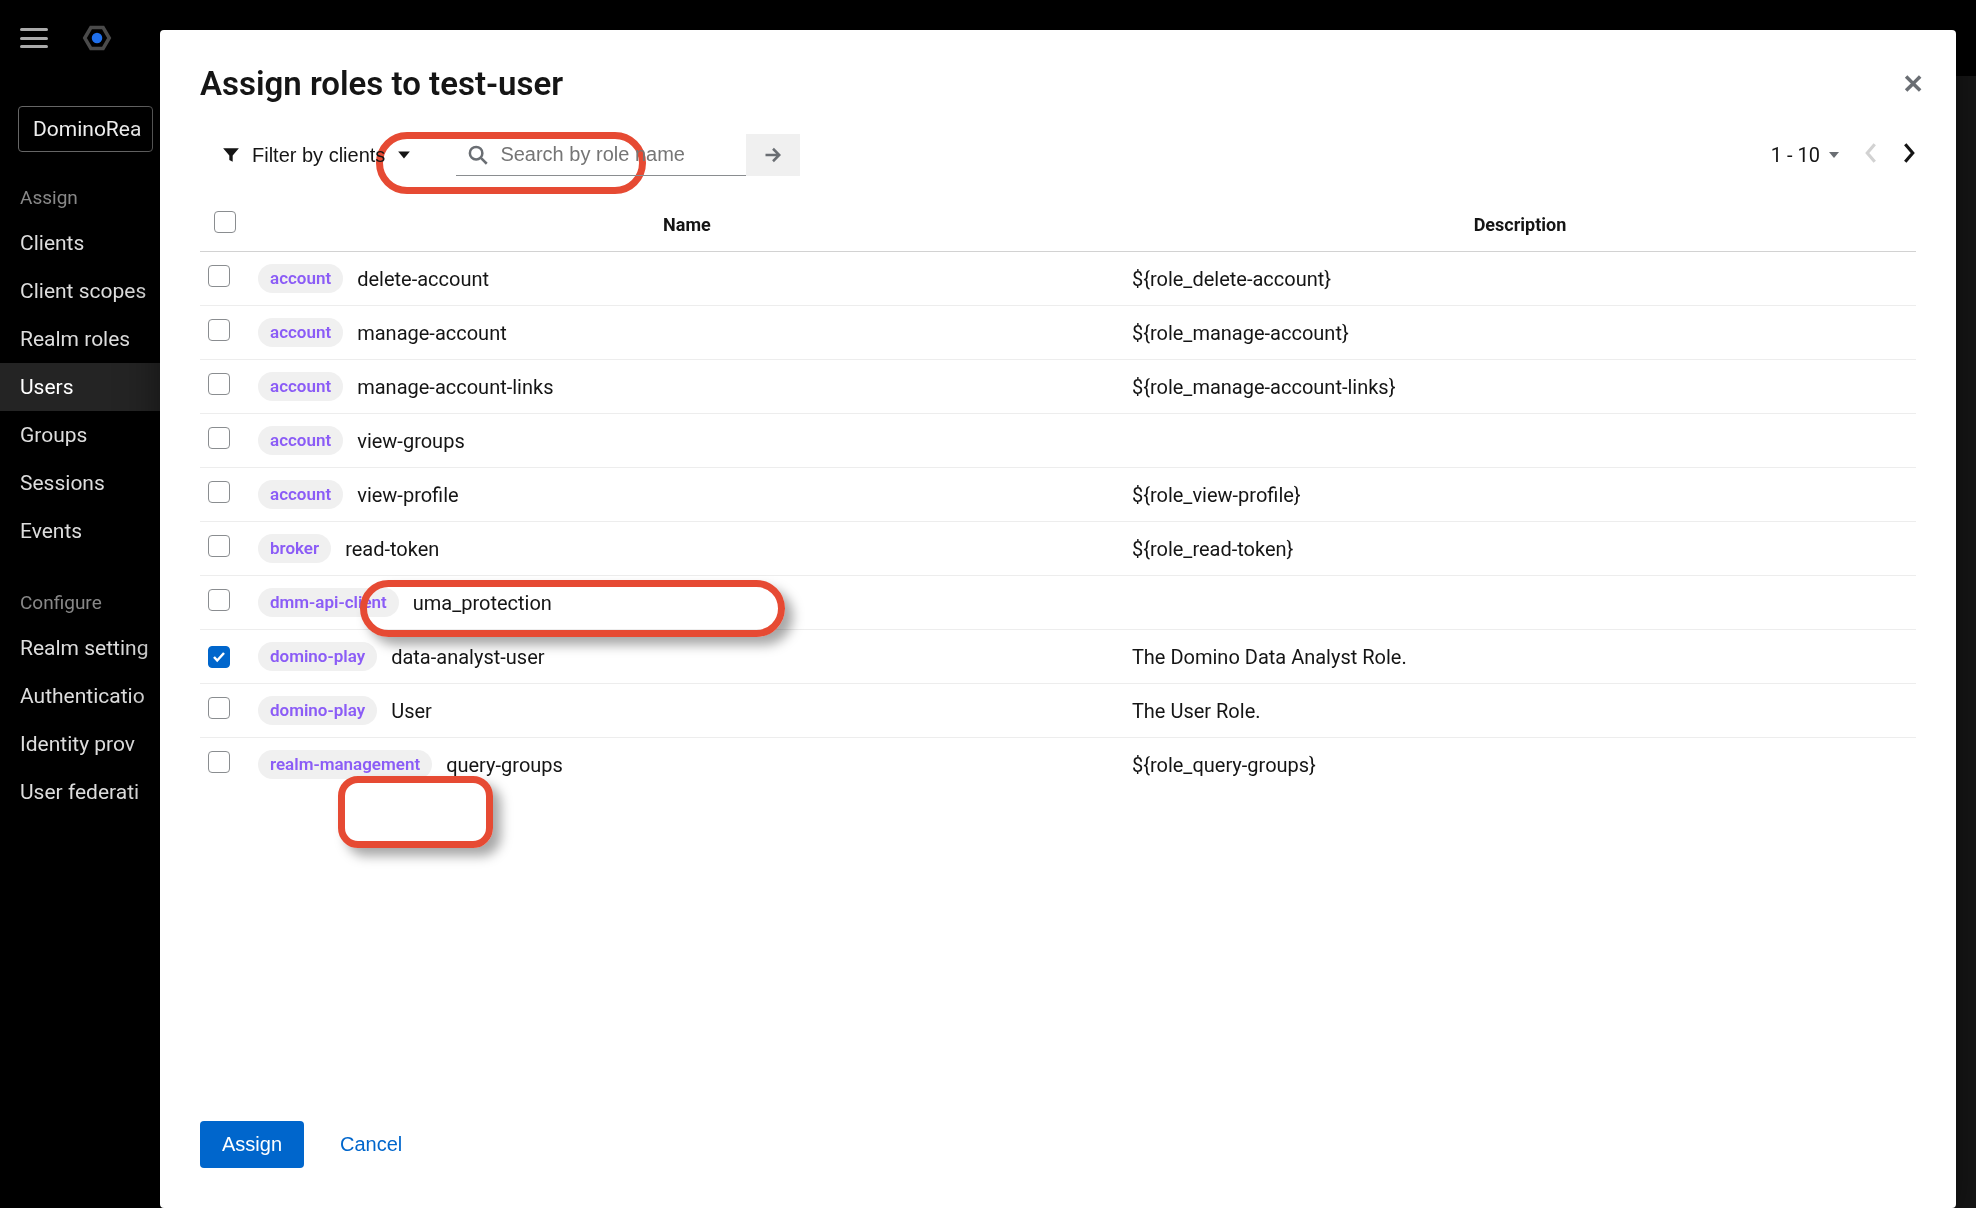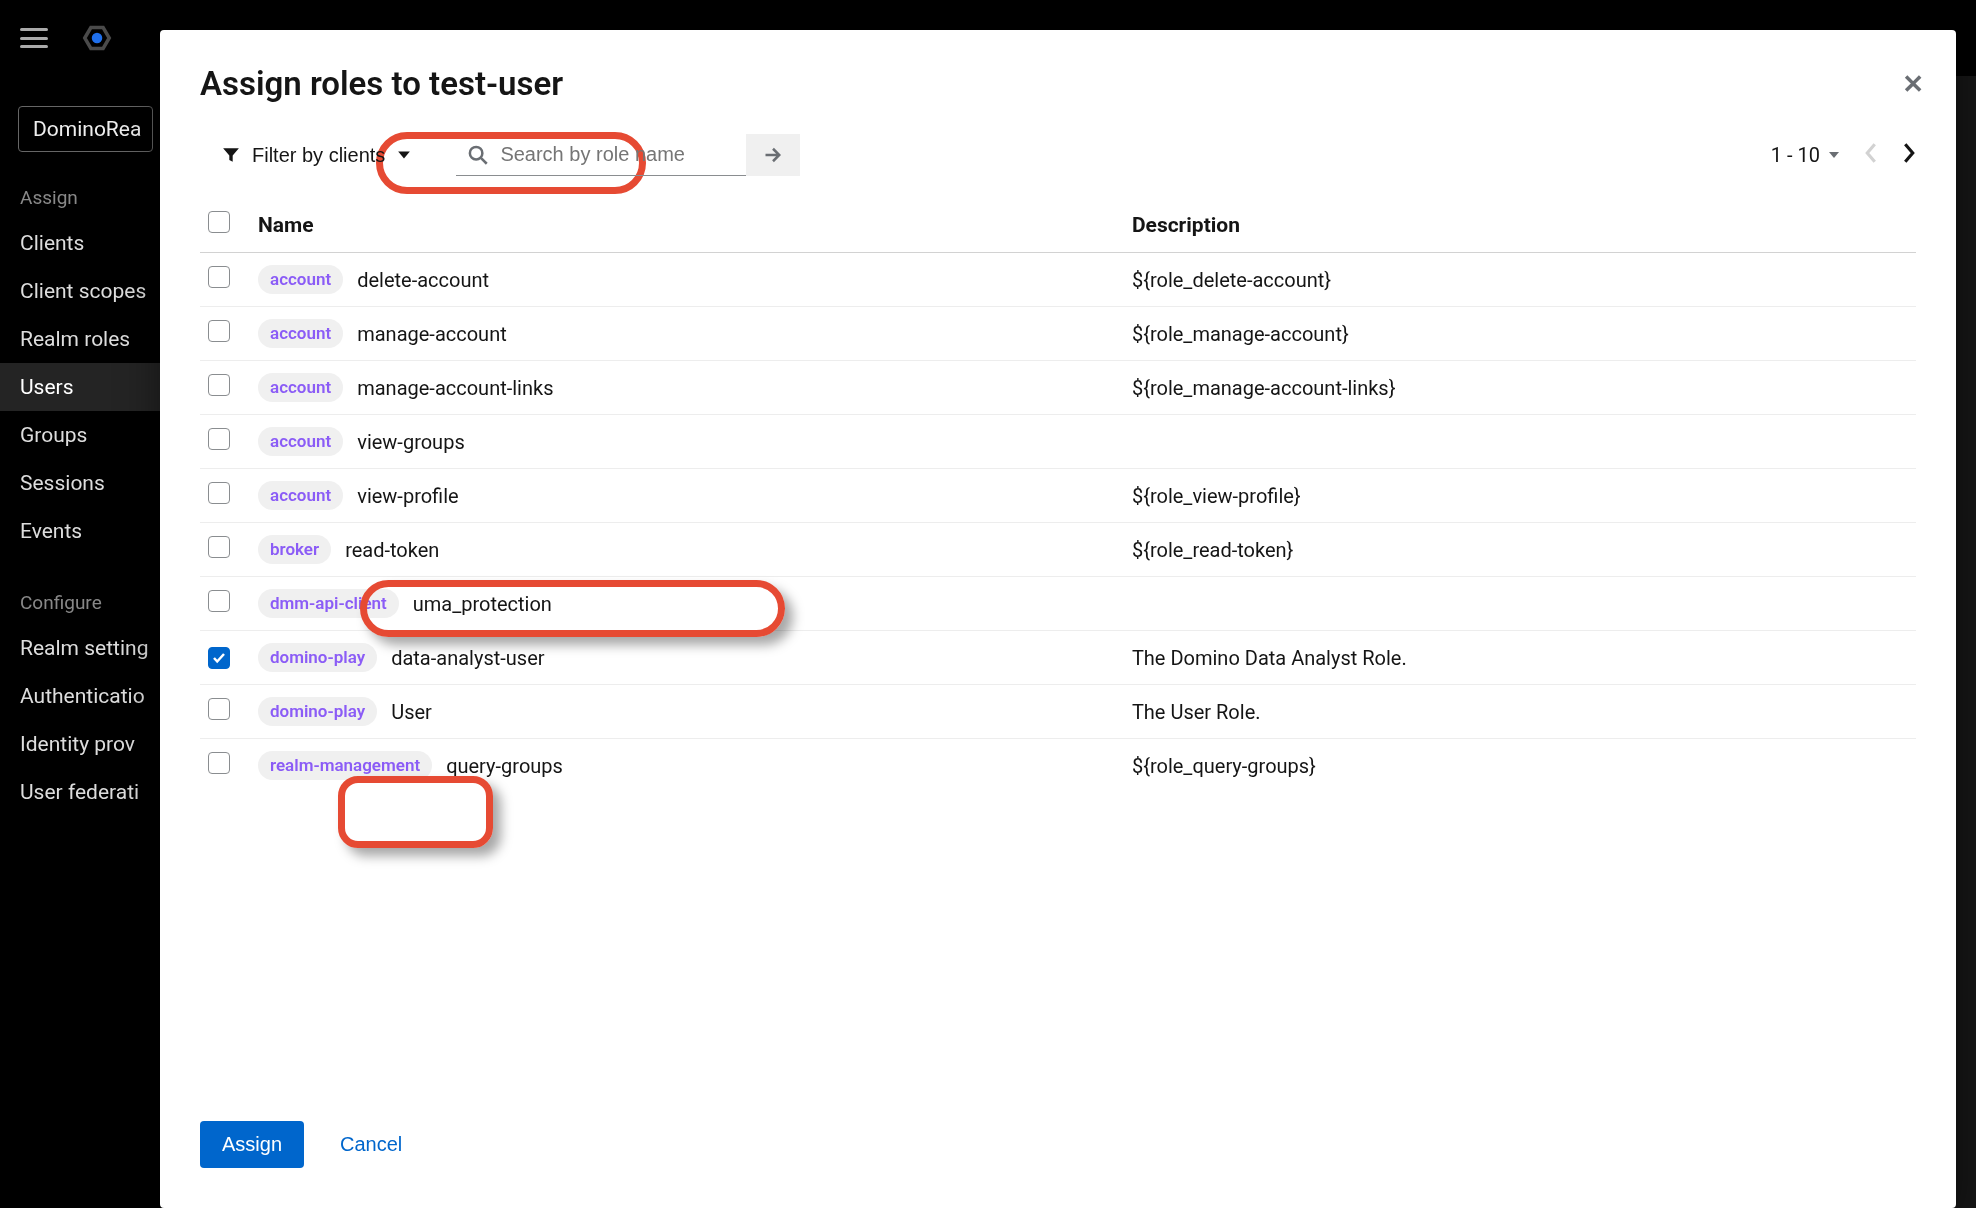--- a/index.html
+++ b/index.html
@@ -174,23 +174,23 @@
     color:#151515;
   }
   .pager .count { display:flex; align-items:center; gap:8px; }
   .pager svg { color:#6a6e73; }
   .pager .disabled svg { color:#d2d2d2; }
 
   
   .table-wrap { flex:1; overflow:auto; padding: 0 40px; }
   table { width:100%; border-collapse:collapse; }
   thead th {
-    text-align:left;
+    text-align:center;
     font-weight:700;
-    font-size:21px;
+    font-size:18px;
     padding: 12px 8px 14px;
     border-bottom: 1px solid #d2d2d2;
   }
   tbody td {
     padding: 12px 8px;
     border-bottom: 1px solid #ededed;
     vertical-align:middle;
   }
   tbody tr:last-child td { border-bottom: none; }
   th.chk, td.chk { width: 50px; }

